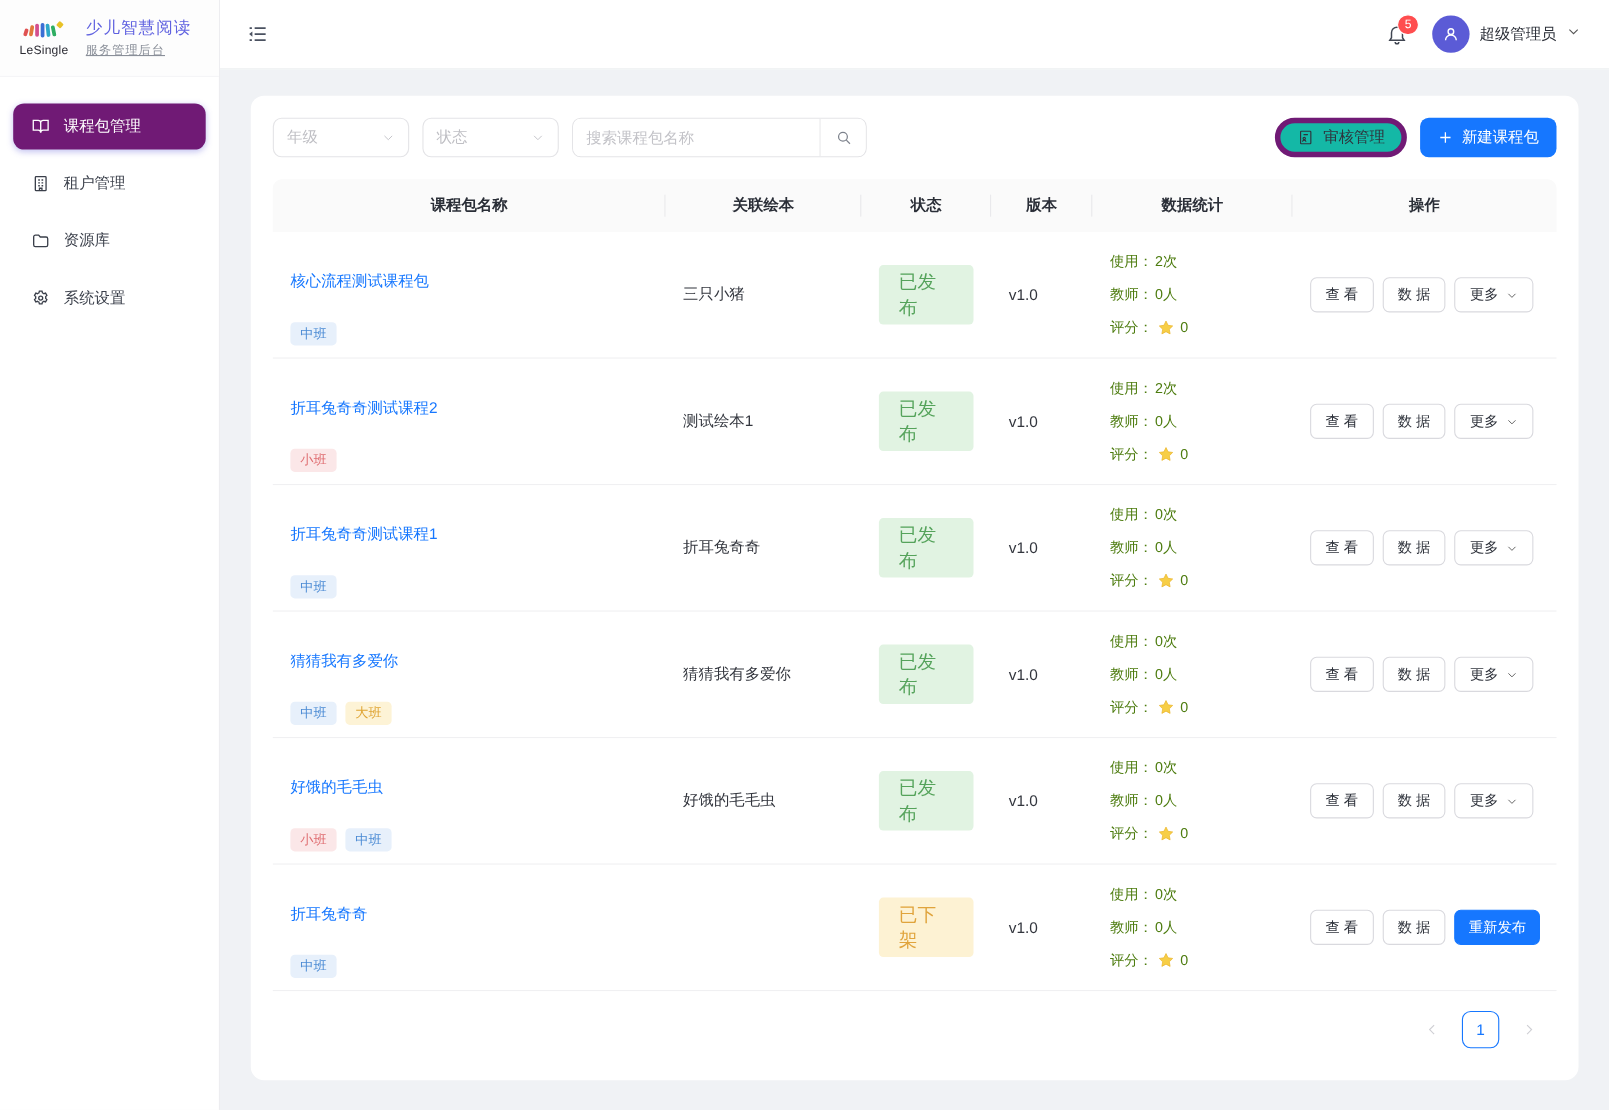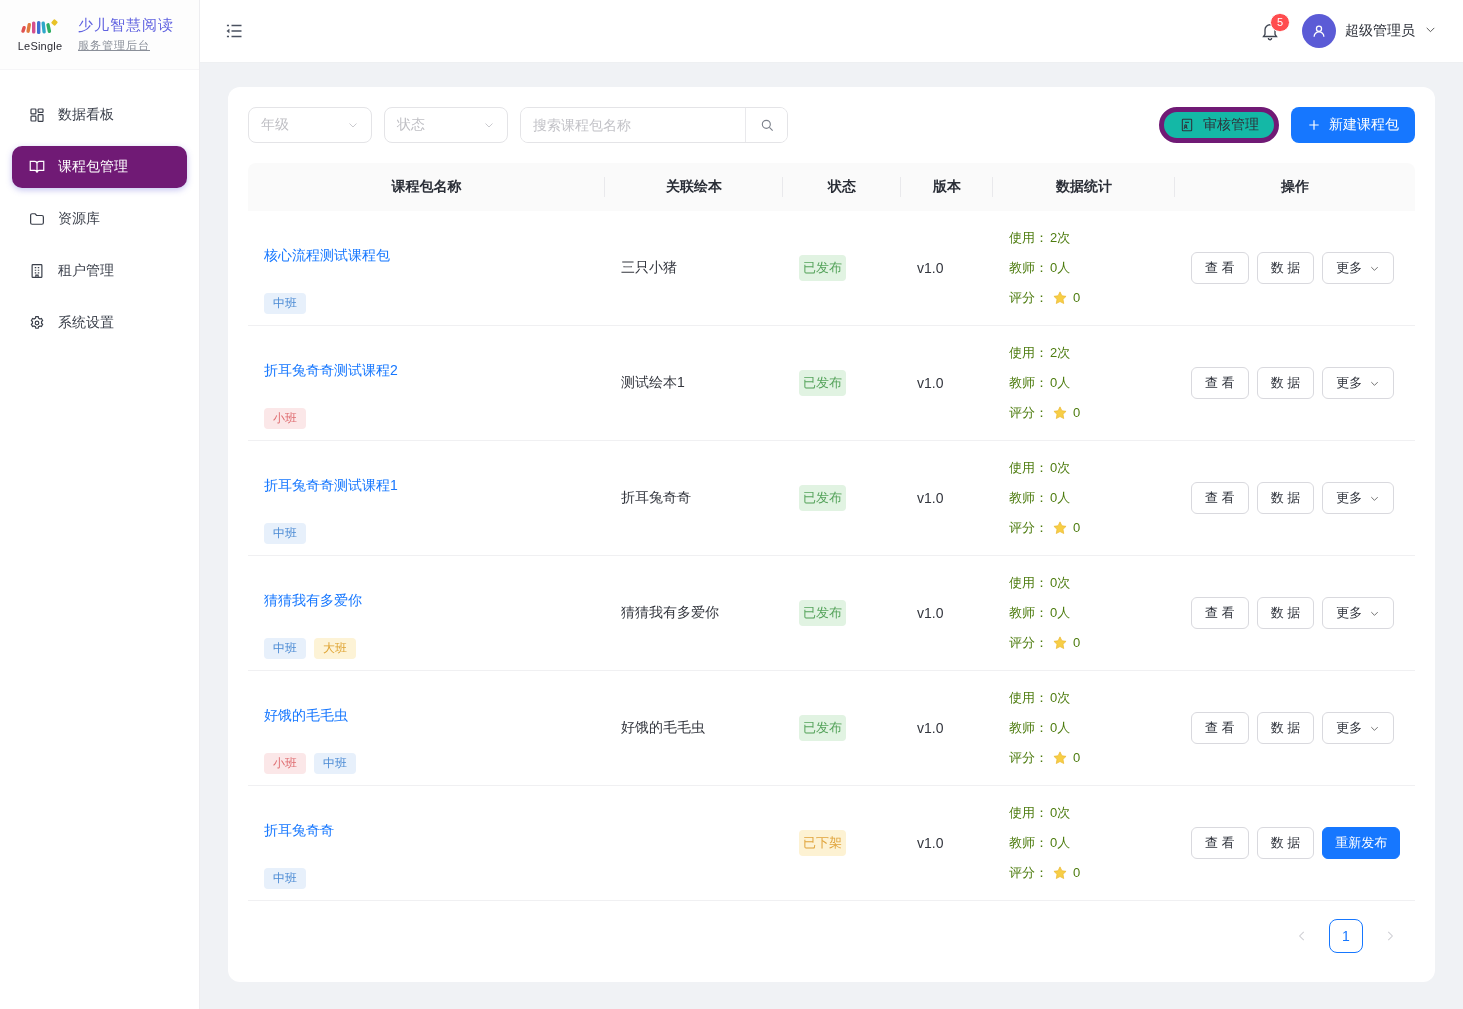--- a/index.html
+++ b/index.html
@@ -59,21 +59,21 @@
   .th { font-size:14px; font-weight:bold; color:#2a2e37; padding:0 16px; position:relative; }
   .th:not(:last-child)::after { content:""; position:absolute; right:0; top:50%; transform:translateY(-50%); width:1px; height:20px; background:#e9e9ec; }
   .trow { min-height:115px; border-bottom:1px solid #f0f0f2; align-items:center; }
   .cell { padding:0 16px; font-size:14px; color:#33363e; }
   .pkg-link { color:#1677ff; font-size:14px; text-decoration:none; cursor:pointer; display:inline-block;margin-top:25px; }
   .tags { margin-top:28px; display:flex; gap:8px; }
   .tag { font-size:12px; padding:3px 9px; border-radius:4px; line-height:1.2; }
   .tag-blue   { background:#e7f0fb; color:#4a8ad4; }
   .tag-red    { background:#fbe7e8; color:#df6c70; }
   .tag-yellow { background:#fdf3d6; color:#dfa433; }
-  .status-tag { display:inline-block; font-size:13px; padding:4px 4px; border-radius:4px; }
+  .status-tag { display:inline-block; font-size:17px; padding:4px 18px; border-radius:4px; }
   .status-green  { background:#e1f3e2; color:#55a35b; }
   .status-yellow { background:#fdf2d3; color:#e0a43c; }
   .stats { font-size:13px; color:#4d7c0f; line-height:30px; }
   .stat-line { display:flex; align-items:center; gap:2px; white-space:nowrap; }
   .star-icon { width:16px; height:16px; margin:0 3px 0 2px; }
   .c-actions { display:flex; gap:8px; align-items:center; }
   .btn { height:32px; padding:0 13px; border:1px solid #d9d9de; border-radius:6px; background:#fff; font-size:13px; color:#2f333c; display:inline-flex; align-items:center; gap:7px; cursor:pointer; font-family:inherit; white-space:nowrap; }
   .btn svg { width:11px; height:11px; stroke:#555; fill:none; stroke-width:1.8; }
   .btn-primary { background:#1677ff; border-color:#1677ff; color:#fff; padding:0 12px; }
 
@@ -101,47 +101,38 @@
           <rect x="34" y="2" width="5" height="5" rx="1" fill="#e8c227" transform="rotate(40 36.5 4.5)"></rect>
         </svg>
         <span class="logo-brand">LeSingle</span>
       </div>
       <div class="logo-text">
         <div class="logo-title">少儿智慧阅读</div>
         <div class="logo-subtitle">服务管理后台</div>
       </div>
     </div>
     <nav class="menu">
-      <div class="menu-item">
-        <svg viewBox="0 0 24 24">
-            <rect x="4" y="4" width="6.5" height="6.5" rx="1"></rect>
-            <rect x="13.5" y="4" width="6.5" height="4.5" rx="1"></rect>
-            <rect x="4" y="13.5" width="6.5" height="6.5" rx="1"></rect>
-            <rect x="13.5" y="11.5" width="6.5" height="9" rx="1"></rect>
-          </svg>
-        <span>数据看板</span>
-      </div>
       <div class="menu-item active">
         <svg viewBox="0 0 24 24">
             <path d="M3 4.5h6a3 3 0 0 1 3 3v12a3 3 0 0 0-3-3H3zM21 4.5h-6a3 3 0 0 0-3 3v12a3 3 0 0 1 3-3h6z"></path>
           </svg>
         <span>课程包管理</span>
-      </div>
-      <div class="menu-item">
-        <svg viewBox="0 0 24 24">
-            <path d="M3.5 7a2 2 0 0 1 2-2h4l2 2.3h7a2 2 0 0 1 2 2V17a2 2 0 0 1-2 2h-13a2 2 0 0 1-2-2z"></path>
-          </svg>
-        <span>资源库</span>
       </div>
       <div class="menu-item">
         <svg viewBox="0 0 24 24">
             <rect x="5.5" y="3.5" width="13" height="17" rx="1"></rect>
             <path d="M9 7.5h2M13 7.5h2M9 11h2M13 11h2M9 14.5h2M13 14.5h2M10.5 20.5v-3h3v3"></path>
           </svg>
         <span>租户管理</span>
+      </div>
+      <div class="menu-item">
+        <svg viewBox="0 0 24 24">
+            <path d="M3.5 7a2 2 0 0 1 2-2h4l2 2.3h7a2 2 0 0 1 2 2V17a2 2 0 0 1-2 2h-13a2 2 0 0 1-2-2z"></path>
+          </svg>
+        <span>资源库</span>
       </div>
       <div class="menu-item">
         <svg viewBox="0 0 24 24">
             <path d="M10.4 3.5h3.2l.5 2.1a6.4 6.4 0 0 1 1.8 1l2-.7 1.6 2.8-1.5 1.5a6.4 6.4 0 0 1 0 2.1l1.5 1.5-1.6 2.8-2-.7a6.4 6.4 0 0 1-1.8 1l-.5 2.1h-3.2l-.5-2.1a6.4 6.4 0 0 1-1.8-1l-2 .7-1.6-2.8 1.5-1.5a6.4 6.4 0 0 1 0-2.1L4.5 8.7l1.6-2.8 2 .7a6.4 6.4 0 0 1 1.8-1z"></path>
             <circle cx="12" cy="12" r="2.4"></circle>
           </svg>
         <span>系统设置</span>
       </div>
     </nav>
   </aside>

